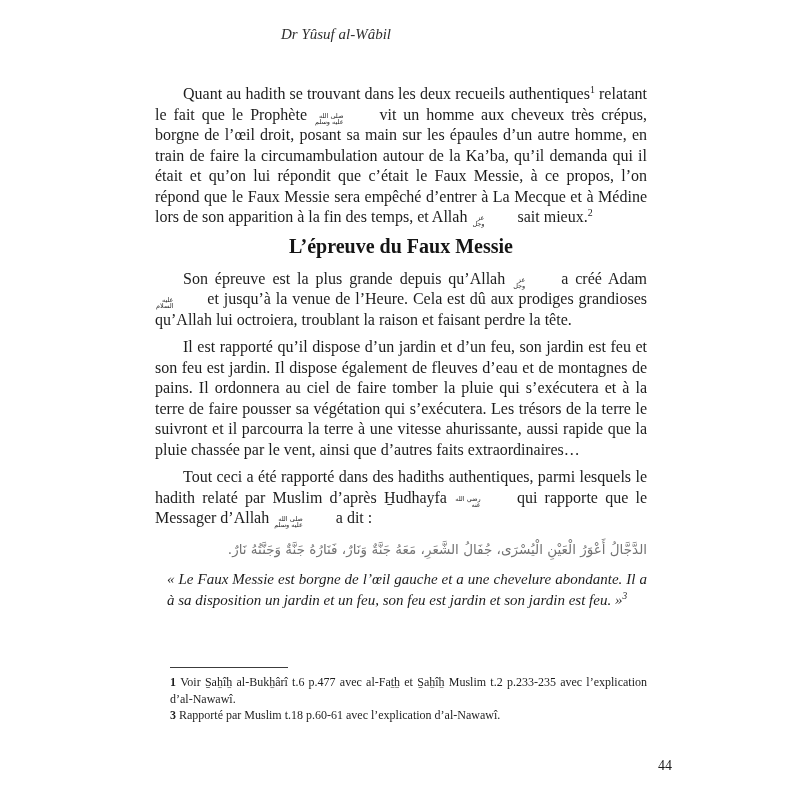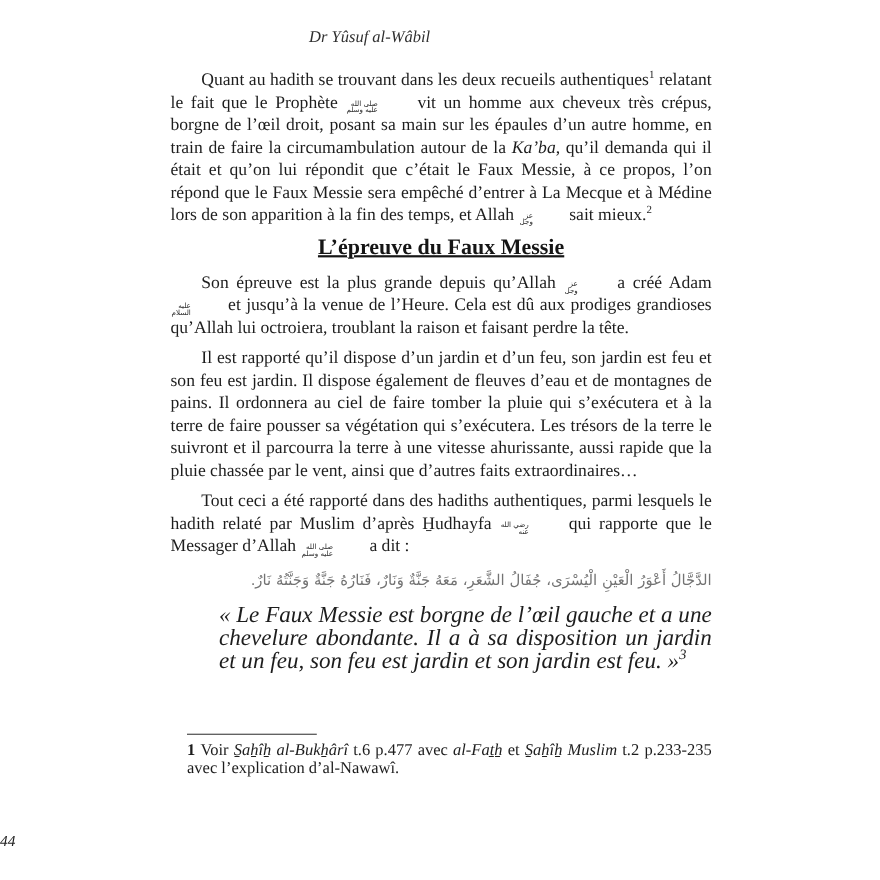--- a/index.html
+++ b/index.html
@@ -19,56 +19,55 @@
   .running-header {
     position: absolute;
     top: 26px; left: 0; right: 0;
     text-align: center;
     font-style: italic;
     font-size: 15px;
     color: #2f2f2f;
   }
   .content {
     position: absolute;
-    left: 155px; top: 63px;
+    left: 155px; top: 84px;
     width: 492px;
   }
   .body-para {
     font-size: 16px;
     line-height: 20.5px;
     text-align: justify;
     text-indent: 28px;
     margin: 0 0 7px 0;
   }
   .chapter-heading {
     font-size: 20px;
     font-weight: bold;
     text-align: center;
     margin: 7px 0 11px 0;
     color: #151515;
-    text-decoration: underline;
   }
   .arabic-line {
     direction: rtl;
     text-align: right;
     font-family: "DejaVu Sans", sans-serif;
     font-size: 13.5px;
     line-height: 26px;
     margin: 3px 0 7px 0;
     white-space: nowrap;
     color: #737373;
   }
   .quote-block {
     font-style: italic;
-    font-size: 21px;
+    font-size: 15px;
     line-height: 21px;
     text-align: justify;
-    margin: 2px 0 0 44px;
+    margin: 2px 0 0 12px;
   }
-  .seg-italic { font-style: italic; }
+  .seg-italic { }
   .seg-bold { font-weight: bold; }
   sup.seg-sup {
     font-size: 0.62em;
     line-height: 0;
     vertical-align: super;
   }
   .honorific {
     display: inline-block;
     direction: rtl;
     font-family: "DejaVu Sans", sans-serif;
@@ -78,37 +77,36 @@
     text-align: right;
     vertical-align: -4px;
     color: #2a2a2a;
     margin: 0 1px;
   }
   .honorific .hline { display: block; white-space: nowrap; }
   .footnotes {
     position: absolute;
     left: 170px; top: 667px;
     width: 477px;
-    font-size: 15px;
+    font-size: 12px;
     line-height: 16.5px;
   }
   .footnote-rule {
     width: 118px;
     border: none;
     border-top: 1px solid #3c3c3c;
     margin: 0 0 6px 0;
   }
   .footnote { text-align: justify; }
   .page-number {
     position: absolute;
-    bottom: 26px; left: 0; right: 12px;
-    text-align: left;
+    bottom: 26px; left: 0; right: 0;
+    text-align: right;
     font-size: 14px;
     color: #1d1d1d;
-    font-style: italic;
   }
 </style>
 </head>
 <body>
 
 <div class="page">
 
   <div class="running-header">Dr Yûsuf al-Wâbil</div>
 
   <div class="content">
@@ -125,17 +123,18 @@
 
     <div class="arabic-line">الدَّجَّالُ أَعْوَرُ الْعَيْنِ الْيُسْرَى، جُفَالُ الشَّعَرِ، مَعَهُ جَنَّةٌ وَنَارٌ، فَنَارُهُ جَنَّةٌ وَجَنَّتُهُ نَارٌ.</div>
 
     <p class="quote-block"><span class="seg seg-plain">« Le Faux Messie est borgne de l’œil gauche et a une chevelure abondante. Il a à sa disposition un jardin et un feu, son feu est jardin et son jardin est feu. »</span><sup class="seg seg-sup">3</sup></p>
 
   </div>
 
   <div class="footnotes">
     <hr class="footnote-rule">
     <div class="footnote"><span class="seg seg-bold">1 </span><span class="seg seg-plain">Voir </span><span class="seg seg-italic">S̱aẖîẖ al-Bukẖârî</span><span class="seg seg-plain"> t.6 p.477 avec </span><span class="seg seg-italic">al-Faṯẖ</span><span class="seg seg-plain"> et </span><span class="seg seg-italic">S̱aẖîẖ Muslim</span><span class="seg seg-plain"> t.2 p.233-235 avec l’explication d’al-Nawawî.</span></div>
+    <div class="footnote"><span class="seg seg-bold">3 </span><span class="seg seg-plain">Rapporté par Muslim t.18 p.60-61 avec l’explication d’al-Nawawî.</span></div>
   </div>
 
   <div class="page-number">44</div>
 
 </div>
 
 </body></html>

